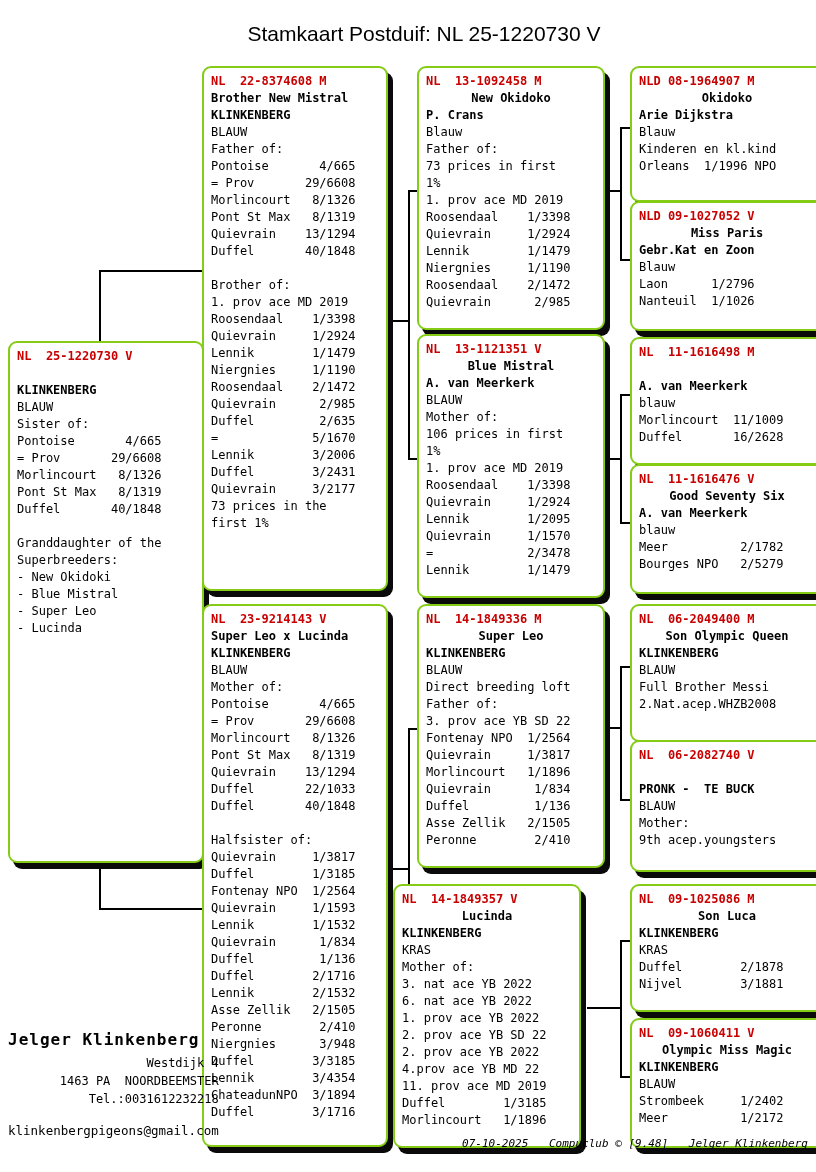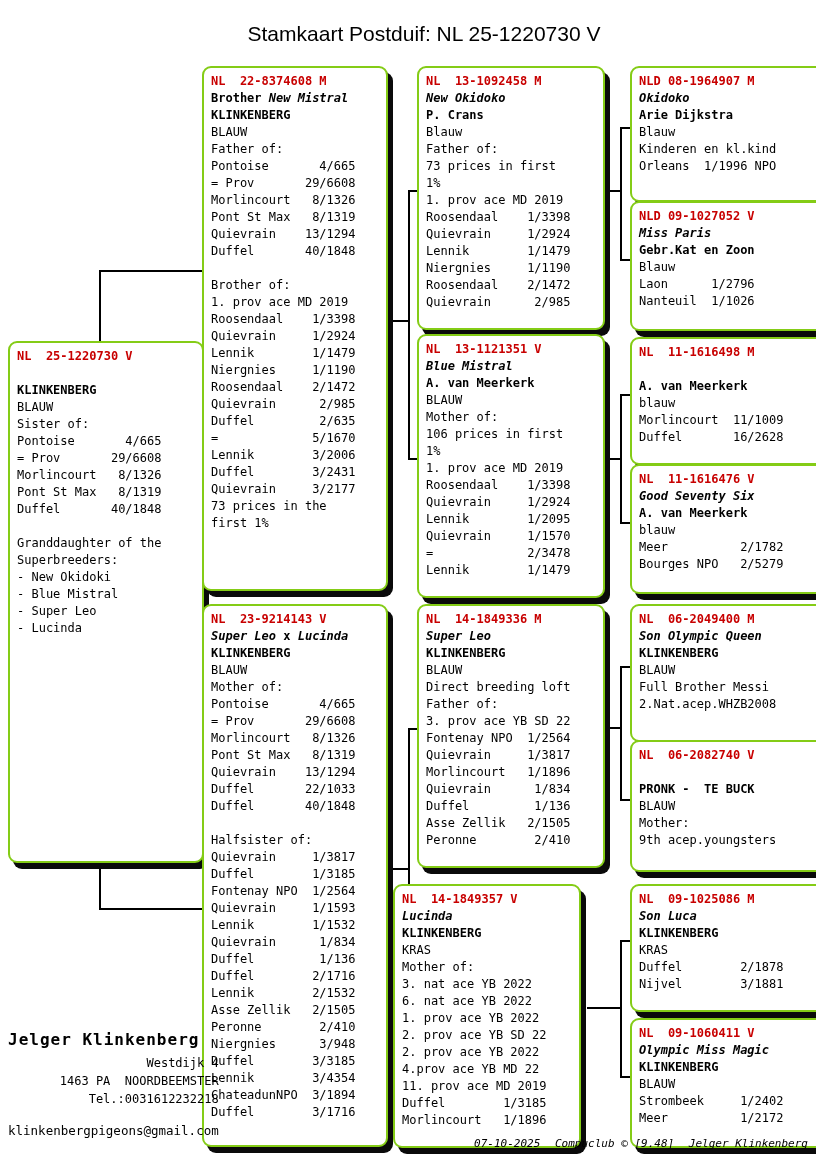--- a/index.html
+++ b/index.html
@@ -7,21 +7,21 @@
   .page{position:absolute;left:0;top:0;width:816px;height:1172px;background:#fff;overflow:hidden;}
   .title{position:absolute;top:6px;left:0;width:100%;text-align:center;margin:16px;
          font-family:"Liberation Sans","DejaVu Sans",sans-serif;font-size:21px;font-weight:400;color:#000;}
   .c{position:absolute;background:#000;}
   .box{position:absolute;background:#fff;border:2px solid #84cc16;border-radius:9px;
        box-shadow:5px 6px 0 #0a0a0a;padding:5px 7px;font-size:12px;line-height:17px;overflow:hidden;}
   .ring{color:var(--ring-red,#c80000);font-weight:700;white-space:pre;min-height:17px;}
   .line{white-space:pre;min-height:17px;}
   .s-p{font-weight:400;}
   .s-b{font-weight:700;}
-  .s-i{font-weight:700;font-style:italic;}
+  .s-i{font-weight:700;text-align:center;}
   
   .b-subject{left:8px;top:341px;width:178px;height:508px;}
   .b-p1{left:202px;top:66px;width:168px;height:511px;}
   .b-p2{left:202px;top:604px;width:168px;height:529px;}
   .b-g1{left:417px;top:66px;width:170px;height:250px;}
   .b-g2{left:417px;top:334px;width:170px;height:250px;}
   .b-g3{left:417px;top:604px;width:170px;height:250px;}
   .b-g4{left:393px;top:884px;width:170px;height:250px;}
   .b-gg1{left:630px;top:66px;width:176px;height:122px;}
   .b-gg2{left:630px;top:201px;width:176px;height:116px;}
@@ -29,21 +29,21 @@
   .b-gg4{left:630px;top:464px;width:176px;height:116px;}
   .b-gg5{left:630px;top:604px;width:176px;height:124px;}
   .b-gg6{left:630px;top:740px;width:176px;height:118px;}
   .b-gg7{left:630px;top:884px;width:176px;height:114px;}
   .b-gg8{left:630px;top:1018px;width:176px;height:116px;}
   .owner{position:absolute;left:8px;top:1030px;}
   .owner-name{font-size:16px;font-weight:700;margin-bottom:5px;letter-spacing:1px;}
   .owner-line{font-size:12px;line-height:18px;white-space:pre;text-align:right;}
   .owner-email{font-size:12.5px;margin-top:15px;text-align:center;}
   .footer{position:absolute;right:8px;top:1137px;font-size:11px;font-style:italic;}
-  .footer span{margin-left:8px;}
+  .footer span{margin-left:14px;}
 </style>
 </head>
 <body>
 
 <div class="page">
 
   <h1 class="title">Stamkaart Postduif: NL  25-1220730 V</h1>
 
   <div class="c" style="left:99px;top:270px;width:2px;height:73px"></div>
   <div class="c" style="left:99px;top:270px;width:105px;height:2px"></div>

